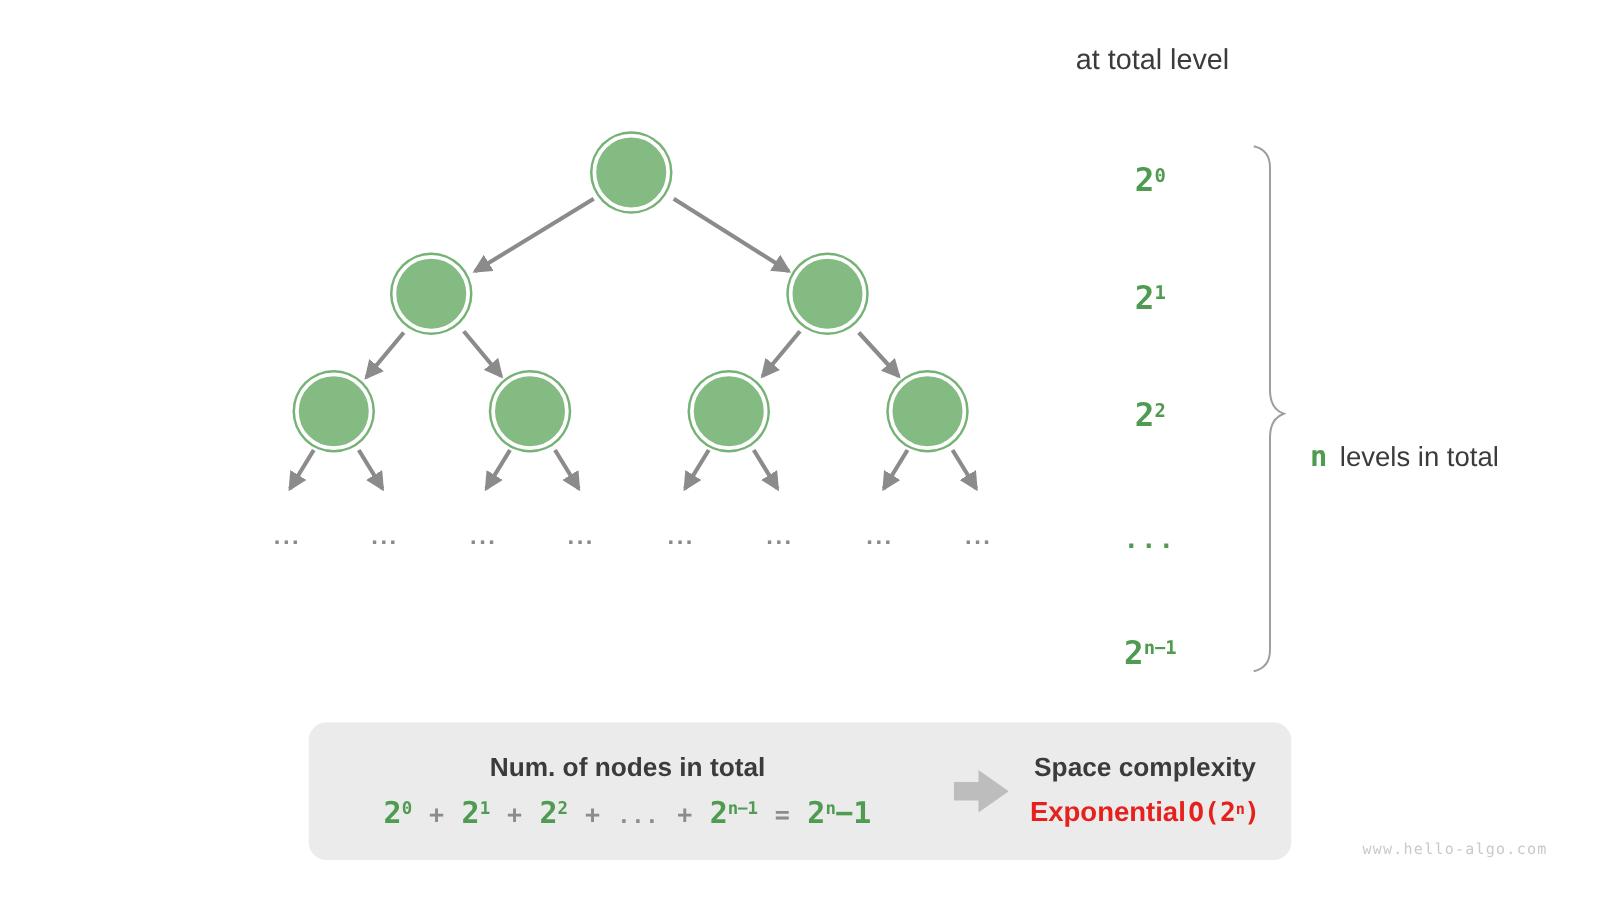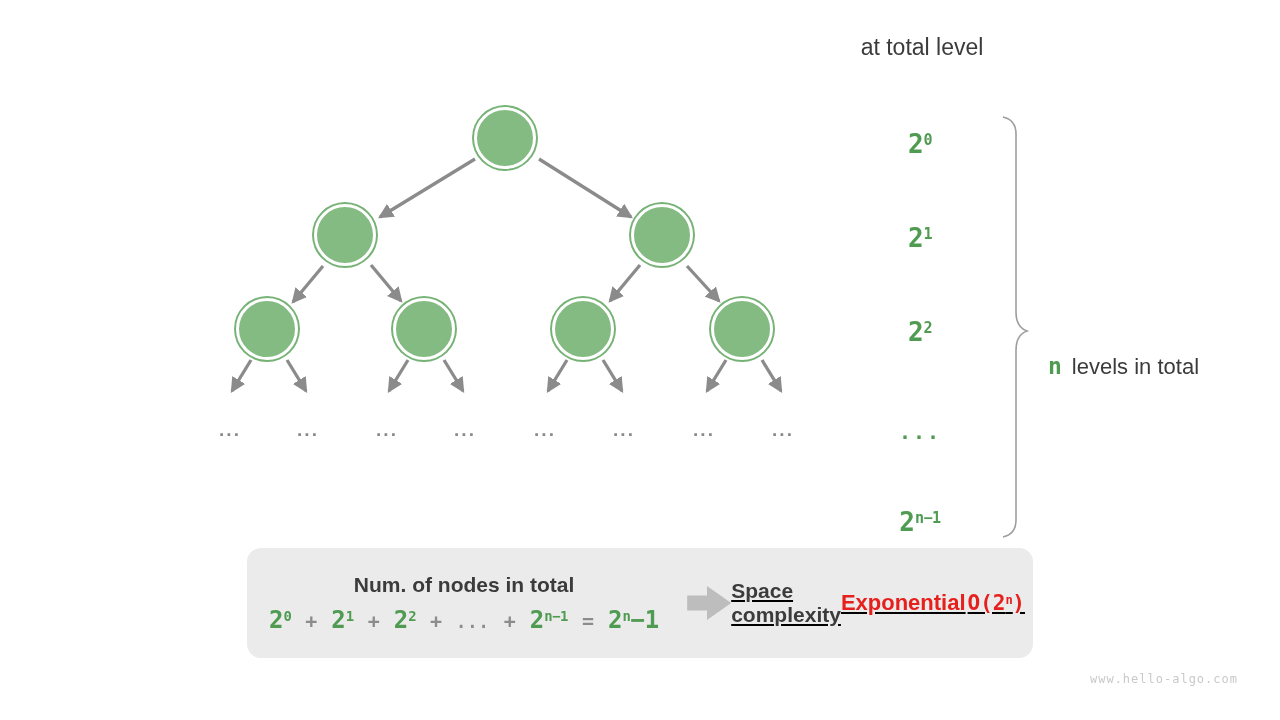--- a/index.html
+++ b/index.html
@@ -30,35 +30,35 @@
     text-align:center;font-family:"DejaVu Sans Mono",monospace;font-weight:bold;
     font-size:26px;color:var(--green-text);}
   .level-label .dots{font-size:20px;letter-spacing:2px;}
   .sup{font-size:0.58em;vertical-align:0.5em;letter-spacing:-0.5px;}
   .brace-label{position:absolute;left:1048px;top:314px;font-size:22px;
     line-height:32px;color:var(--dark-text);font-weight:500;white-space:nowrap;margin-top:36px;}
   .brace-label .n{font-family:"DejaVu Sans Mono",monospace;font-weight:bold;
     font-size:23px;color:var(--green-text);margin-right:10px;}
 
   
-  .summary-box{position:absolute;left:247px;top:548px;width:786px;height:110px;
+  .summary-box{position:absolute;left:247px;top:578px;width:786px;height:110px;
     background:var(--box-bg);border-radius:14px;display:flex;align-items:center;}
   .box-left{width:486px;margin-left:12px;display:flex;flex-direction:column;
     align-items:center;row-gap:9px;}
   .box-title{font-size:21px;font-weight:bold;color:var(--dark-text);}
   .formula{display:flex;align-items:baseline;white-space:nowrap;}
   .term{font-family:"DejaVu Sans Mono",monospace;font-weight:bold;margin:0 7px;}
   .term.green{color:var(--green-text);font-size:24px;}
   .term.gray{color:var(--gray-text);font-size:20px;}
   .term.gray.dots{font-size:17px;letter-spacing:1px;}
   .box-arrow{width:44px;height:34px;background:var(--block-arrow);flex:none;
     clip-path:polygon(0% 28%,45% 28%,45% 0%,100% 50%,45% 100%,45% 72%,0% 72%);
     margin-left:18px;}
-  .box-right{flex:1;display:flex;flex-direction:row;align-items:center;
-    row-gap:10px;margin-right:8px;text-decoration:underline;}
+  .box-right{flex:1;display:flex;flex-direction:column;align-items:center;
+    row-gap:10px;margin-right:8px;}
   .complexity{display:flex;align-items:baseline;column-gap:2px;color:var(--red-text);}
   .complexity .word{font-size:22px;font-weight:bold;}
   .complexity .notation{font-family:"DejaVu Sans Mono",monospace;
     font-weight:bold;font-size:21px;}
 
   .watermark{position:absolute;right:42px;top:672px;
     font-family:"DejaVu Sans Mono",monospace;font-size:12px;
     color:var(--watermark);letter-spacing:1px;}
 </style>
 </head>

